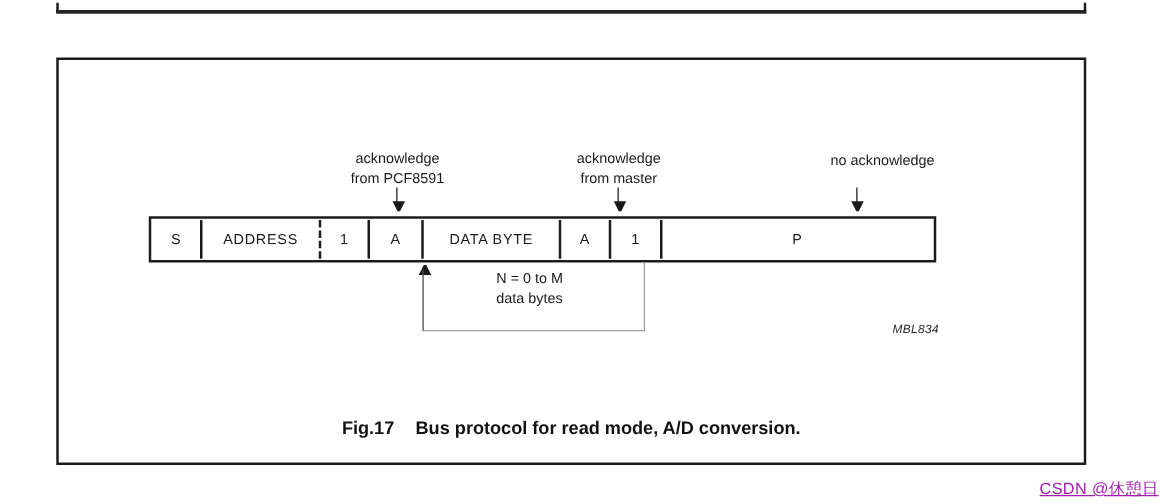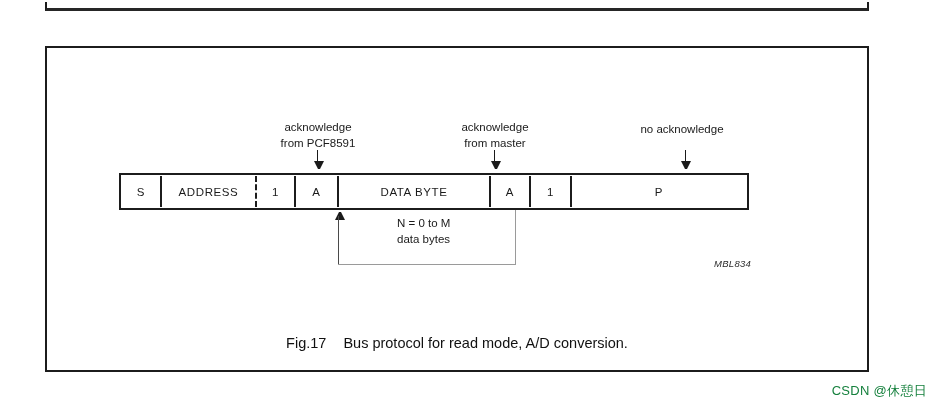--- a/index.html
+++ b/index.html
@@ -25,21 +25,21 @@
     display:flex; border:2px solid #1c1c1c; background:#fff;
   }
   .cell {
     display:flex; align-items:center; justify-content:center;
     font-size:11.5px; letter-spacing:0.6px; color:#1a1a1a;
     border-right:2px solid #1c1c1c; height:100%;
   }
   .cell.dashed { border-right:2px dashed #1c1c1c; }
   .cell.last { border-right:none; flex:1; }
   .w-s{width:40px}.w-address{width:95px}.w-one1{width:39px}.w-a1{width:43px}
-  .w-data{width:152px}.w-a2{width:40px}.w-last{width:148px}.w-one2{width:41px}
+  .w-data{width:110px}.w-a2{width:40px}.w-last{width:148px}.w-one2{width:41px}
   
   .ann {
     position:absolute; transform:translateX(-50%); text-align:center;
     font-size:11.5px; line-height:13.5px; color:#1a1a1a; white-space:nowrap;
   }
   
   .down-arrow { position:absolute; width:9px; }
   .down-arrow .shaft {
     position:absolute; left:3.7px; top:0; height:12px; border-left:1.6px solid #1a1a1a;
   }
@@ -69,46 +69,47 @@
   .bracket-note {
     position:absolute; left:393px; top:212px; font-size:11.5px;
     line-height:14px; color:#1a1a1a; text-align:left; white-space:nowrap;
   }
   .ref-code {
     position:absolute; left:711px; top:255px; font-size:9.5px;
     font-style:italic; color:#2a2a2a; letter-spacing:0.3px;
   }
   .caption {
     position:absolute; left:43px; top:332px; width:824px; text-align:center;
-    font-size:14.5px; color:#111; white-space:nowrap;
+    font-size:14.5px; color:#111; white-space:nowrap;font-weight:bold;
   }
   .caption .cap-text { margin-left:15px; }
   .watermark {
-    position:absolute; right:2px; top:379px; font-size:13px; color:#15803d;
+    position:absolute; right:2px; top:379px; font-size:13px; color:#a21caf;
     letter-spacing:0.3px;
+    text-decoration:underline;
   }
 </style>
 </head>
 <body>
 
 <div class="page">
 
   <div class="top-box"></div>
 
   <div class="figure-box"></div>
 
   <div class="ann" style="left:316px; top:117px;">
     <div>acknowledge</div>
     <div>from PCF8591</div>
   </div>
   <div class="ann" style="left:493px; top:117px;">
     <div>acknowledge</div>
     <div>from master</div>
   </div>
-  <div class="ann" style="left:680px; top:119px;">
+  <div class="ann" style="left:704px; top:119px;">
     <div>no acknowledge</div>
   </div>
 
   <div class="down-arrow" style="left:311.5px; top:148px;">
     <div class="shaft"></div>
       <div class="head"></div>
   </div>
   <div class="down-arrow" style="left:488.5px; top:148px;">
     <div class="shaft"></div>
       <div class="head"></div>

